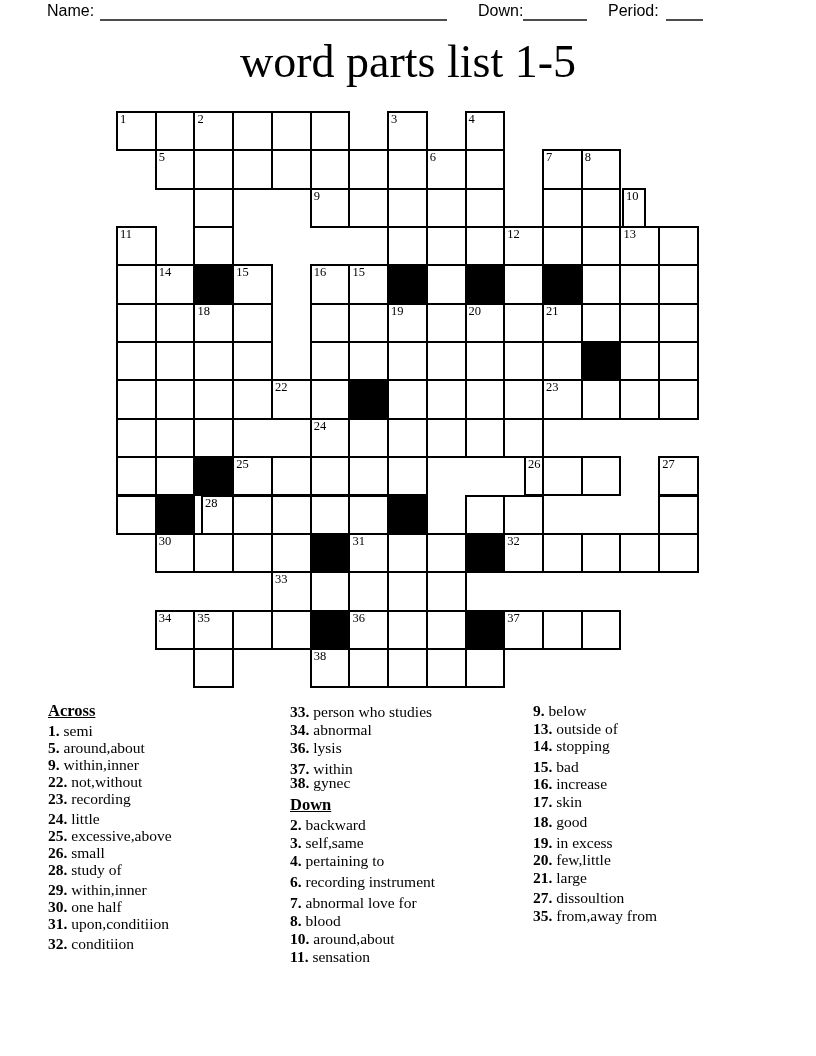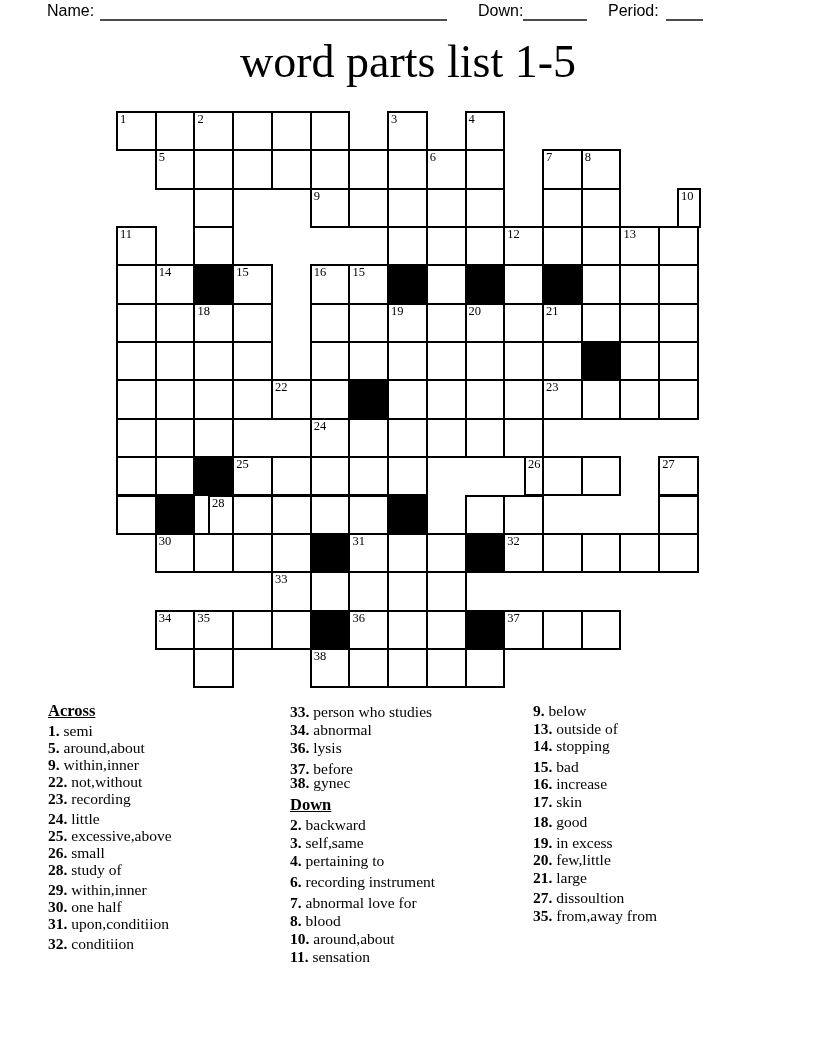--- a/index.html
+++ b/index.html
@@ -99,21 +99,21 @@
       <div class="cell" style="left: 193.46px; top: 187.7px; width: 40.73px; height: 40.35px;"></div>
       <div class="cell" style="left: 309.65px; top: 187.7px; width: 40.73px; height: 40.35px;">
         <span class="num">9</span>
       </div>
       <div class="cell" style="left: 348.38px; top: 187.7px; width: 40.73px; height: 40.35px;"></div>
       <div class="cell" style="left: 387.11px; top: 187.7px; width: 40.73px; height: 40.35px;"></div>
       <div class="cell" style="left: 425.84px; top: 187.7px; width: 40.73px; height: 40.35px;"></div>
       <div class="cell" style="left: 464.57px; top: 187.7px; width: 40.73px; height: 40.35px;"></div>
       <div class="cell" style="left: 542.03px; top: 187.7px; width: 40.73px; height: 40.35px;"></div>
       <div class="cell" style="left: 580.76px; top: 187.7px; width: 40.73px; height: 40.35px;"></div>
-      <div class="cell" style="left: 677px; top: 187.7px; width: 24px; height: 40.35px;">
+      <div class="cell" style="left: 622px; top: 187.7px; width: 24px; height: 40.35px;">
         <span class="num">10</span>
       </div>
       <div class="cell" style="left: 116px; top: 226.05px; width: 40.73px; height: 40.35px;">
         <span class="num">11</span>
       </div>
       <div class="cell" style="left: 193.46px; top: 226.05px; width: 40.73px; height: 40.35px;"></div>
       <div class="cell" style="left: 387.11px; top: 226.05px; width: 40.73px; height: 40.35px;"></div>
       <div class="cell" style="left: 425.84px; top: 226.05px; width: 40.73px; height: 40.35px;"></div>
       <div class="cell" style="left: 464.57px; top: 226.05px; width: 40.73px; height: 40.35px;"></div>
       <div class="cell" style="left: 503.3px; top: 226.05px; width: 40.73px; height: 40.35px;">
@@ -226,21 +226,21 @@
       <div class="cell" style="left: 524px; top: 456.15px; width: 48px; height: 40.35px;">
         <span class="num">26</span>
       </div>
       <div class="cell" style="left: 542.03px; top: 456.15px; width: 40.73px; height: 40.35px;"></div>
       <div class="cell" style="left: 580.76px; top: 456.15px; width: 40.73px; height: 40.35px;"></div>
       <div class="cell" style="left: 658.22px; top: 456.15px; width: 40.73px; height: 40.35px;">
         <span class="num">27</span>
       </div>
       <div class="cell" style="left: 116px; top: 494.5px; width: 40.73px; height: 40.35px;"></div>
       <div class="cell black" style="left: 154.73px; top: 494.5px; width: 40.73px; height: 40.35px;"></div>
-      <div class="cell" style="left: 208px; top: 494.5px; width: 40.73px; height: 40.35px;">
+      <div class="cell" style="left: 201px; top: 494.5px; width: 40.73px; height: 40.35px;">
         <span class="num">28</span>
       </div>
       <div class="cell" style="left: 232.19px; top: 494.5px; width: 40.73px; height: 40.35px;"></div>
       <div class="cell" style="left: 270.92px; top: 494.5px; width: 40.73px; height: 40.35px;"></div>
       <div class="cell" style="left: 309.65px; top: 494.5px; width: 40.73px; height: 40.35px;"></div>
       <div class="cell" style="left: 348.38px; top: 494.5px; width: 40.73px; height: 40.35px;"></div>
       <div class="cell black" style="left: 387.11px; top: 494.5px; width: 40.73px; height: 40.35px;"></div>
       <div class="cell" style="left: 425.84px; top: 494.5px; width: 40.73px; height: 40.35px; margin-top: 48px;">
         <span class="num">29</span>
       </div>
@@ -318,21 +318,21 @@
         <div class="clue"><span class="cnum">28.</span><span> study of</span></div>
         <div class="clue gap"><span class="cnum">29.</span><span> within,inner</span></div>
         <div class="clue"><span class="cnum">30.</span><span> one half</span></div>
         <div class="clue"><span class="cnum">31.</span><span> upon,conditiion</span></div>
         <div class="clue gap"><span class="cnum">32.</span><span> conditiion</span></div>
       </div>
       <div class="clue-col" data-col="1" style="left: 290px; top: 703px;">
         <div class="clue"><span class="cnum">33.</span><span> person who studies</span></div>
         <div class="clue"><span class="cnum">34.</span><span> abnormal</span></div>
         <div class="clue"><span class="cnum">36.</span><span> lysis</span></div>
-        <div class="clue gap"><span class="cnum">37.</span><span> before</span></div>
+        <div class="clue gap"><span class="cnum">37.</span><span> within</span></div>
         <div class="clue tight"><span class="cnum">38.</span><span> gynec</span></div>
         <div class="clue-heading mid">Down</div>
         <div class="clue"><span class="cnum">2.</span><span> backward</span></div>
         <div class="clue"><span class="cnum">3.</span><span> self,same</span></div>
         <div class="clue"><span class="cnum">4.</span><span> pertaining to</span></div>
         <div class="clue gap"><span class="cnum">6.</span><span> recording instrument</span></div>
         <div class="clue gap"><span class="cnum">7.</span><span> abnormal love for</span></div>
         <div class="clue"><span class="cnum">8.</span><span> blood</span></div>
         <div class="clue"><span class="cnum">10.</span><span> around,about</span></div>
         <div class="clue"><span class="cnum">11.</span><span> sensation</span></div>

